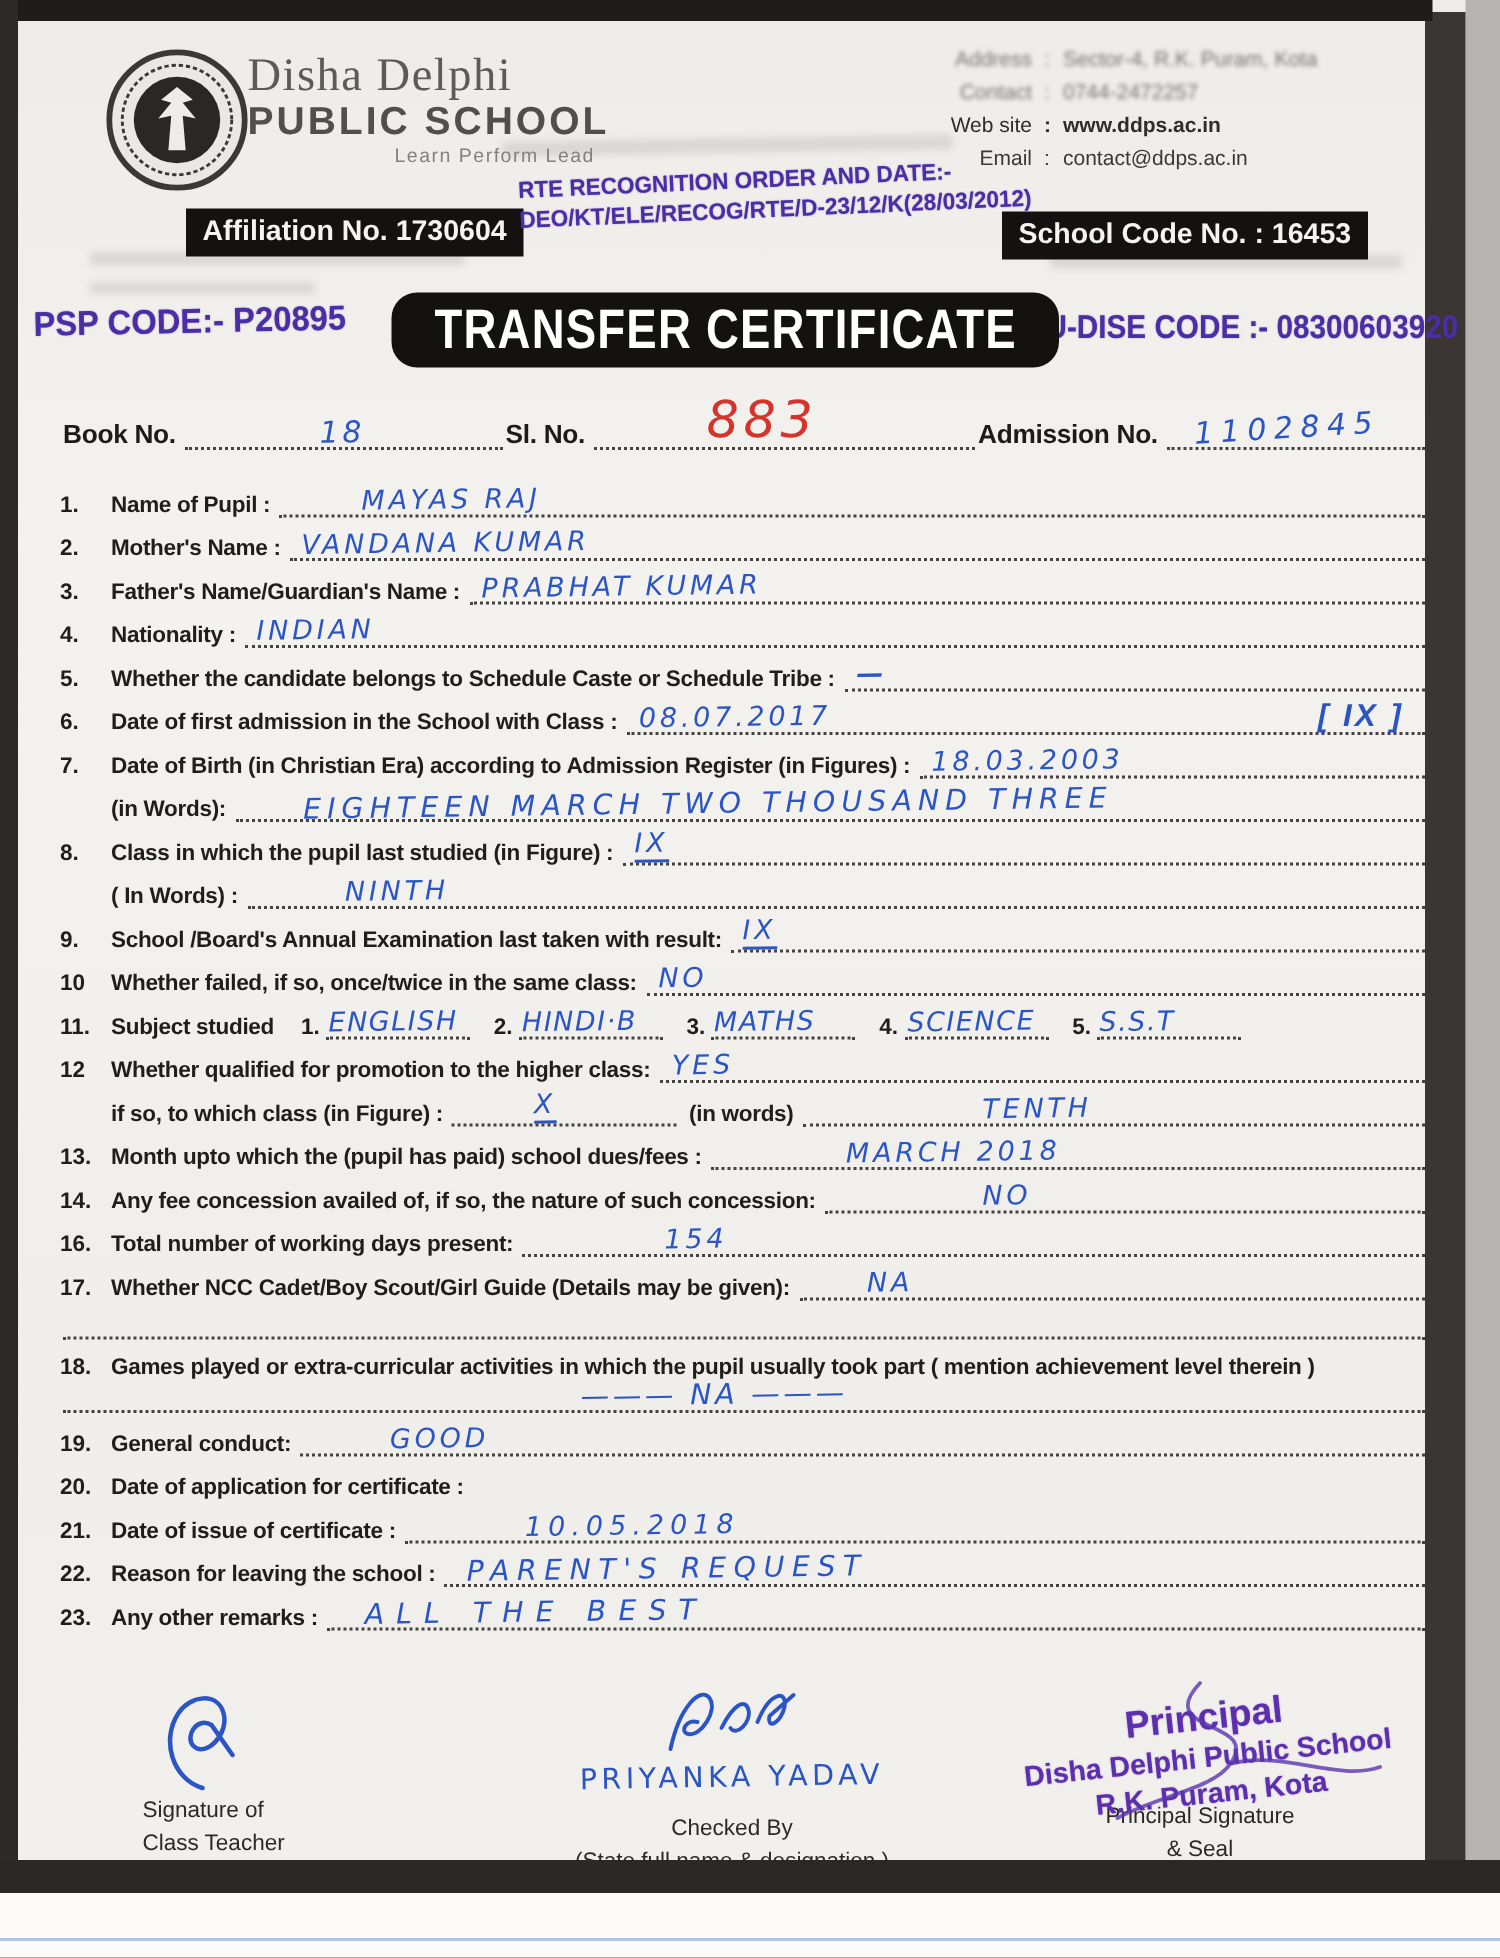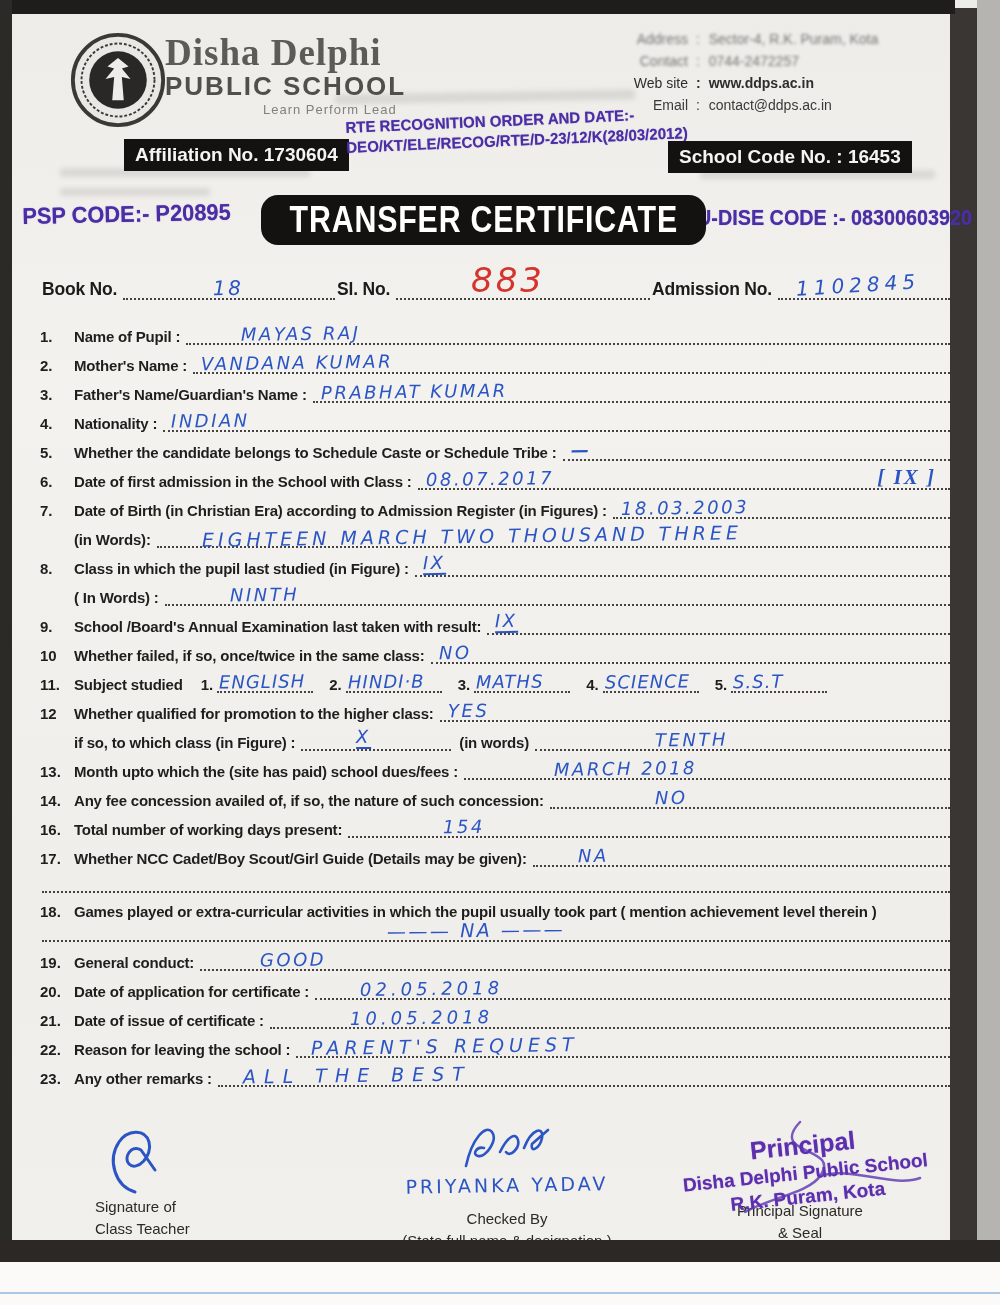--- a/index.html
+++ b/index.html
@@ -12,21 +12,21 @@
   .edge-right{position:absolute;left:950px;top:8px;width:27px;height:1240px;background:#393633;}
   .outer-right{position:absolute;left:977px;top:0;width:23px;height:1250px;background:#b6b4b1;}
   .edge-bottom{position:absolute;left:0;top:1240px;width:1000px;height:22px;background:#2b2826;}
   .below-bottom{position:absolute;left:0;top:1262px;width:1000px;height:43px;background:#fbfaf8;}
   .blue-line{position:absolute;left:0;top:1292px;width:1000px;height:2px;background:#6d9bd1;opacity:.55;}
   
   .ghost{position:absolute;background:#8d8b88;filter:blur(2.5px);opacity:.22;border-radius:2px;}
   
   .logo{position:absolute;left:70px;top:32px;}
   .schoolname{position:absolute;left:165px;top:34px;line-height:1;}
-  .sn1{font-family:"Liberation Serif",serif;font-weight:700;font-size:37px;color:#5c5b58;letter-spacing:1px;}
+  .sn1{font-family:"Liberation Serif",serif;font-weight:400;font-size:31px;color:#5c5b58;letter-spacing:1px;}
   .sn2{font-weight:700;font-size:26px;color:#504f4c;letter-spacing:2px;margin-top:2px;}
   .sn3{font-size:13px;color:#83817e;margin-top:4px;margin-left:98px;letter-spacing:1px;}
   .contact{position:absolute;left:620px;top:28px;font-size:14px;line-height:22px;color:#4c4b49;}
   .contact table{border-collapse:collapse;}
   .contact td{padding:0 4px;vertical-align:top;}
   .c-label{text-align:right;min-width:64px;}
   .blurry{filter:blur(1.4px);opacity:.75;}
   
   .black-box{position:absolute;background:#141210;color:#f5f4f1;font-weight:700;white-space:nowrap;}
   .aff-box{left:124px;top:139px;font-size:19px;padding:5px 11px;}
@@ -54,30 +54,30 @@
   .leader{position:relative;flex:1;border-bottom:2px dotted #45423f;height:26px;margin:0 2px;}
   .leader.short{flex:0 0 150px;}
   .leader.subj{flex:0 0 96px;}
   .hand{position:absolute;left:var(--vi,8px);bottom:0;line-height:1;white-space:nowrap;
         font-family:"DejaVu Sans",sans-serif;font-weight:400;color:#2b55c4;font-size:18px;
         letter-spacing:2.5px;transform:rotate(-0.8deg);}
   .hand.ul{border-bottom:2px solid #2b55c4;padding-bottom:1px;}
   .hand.red{color:#d4342c;font-size:34px;letter-spacing:3px;transform:none;bottom:1px;}
   .hand.adm{transform:rotate(-3.5deg);letter-spacing:5px;font-size:20px;bottom:3px;}
   .hand.bk{font-size:20px;}
-  .bracket{position:absolute;right:14px;bottom:0;line-height:1;font-family:Liberation Serif, serif;
+  .bracket{position:absolute;right:14px;bottom:0;line-height:1;font-family:Liberation Sans, sans-serif;
         color:#2b55c4;font-size:21px;letter-spacing:2px;white-space:nowrap;}
   .subgrp{display:flex;align-items:flex-end;margin-left:14px;}
   .subno{margin-right:2px;}
   .row18lbl{height:27px;}
   .row-extra{height:26px;} .row-na{height:22px;}
   
   .footer{position:absolute;left:40px;top:1122px;width:912px;height:118px;font-size:15px;color:#2c2a27;}
   .sigL{position:absolute;left:55px;top:0;width:180px;text-align:left;}
-  .sigC{position:absolute;left:327px;top:0;width:280px;text-align:center;}
+  .sigC{position:absolute;left:308px;top:0;width:280px;text-align:center;}
   .sigR{position:absolute;left:610px;top:0;width:300px;text-align:center;}
   .cap{line-height:22px;}
   .handname{font-family:"DejaVu Sans",sans-serif;color:#2b55c4;font-size:19px;letter-spacing:3px;
         transform:rotate(-1deg);white-space:nowrap;}
   .stamp{position:absolute;left:-10px;top:8px;width:330px;text-align:center;color:#5d2fae;font-weight:700;
         transform:rotate(-6deg);text-shadow:0 0 1px rgba(93,47,174,.55);line-height:1.25;z-index:3;}
   .st1{font-size:25px;} .st2{font-size:19px;white-space:nowrap;} .st3{font-size:19px;}
   .prcaps{margin-top:78px;position:relative;z-index:1;}
   .sigC .svgwrap{height:52px;} .sigL .svgwrap{height:74px;}
   .stamp-stroke{position:absolute;left:0;top:-6px;z-index:4;pointer-events:none;}
@@ -312,21 +312,21 @@
           <i class="hand ul" style="--vi:55px">X</i>
         </span>
       <span class="lbl" style="margin-left:6px;">(in words)</span>
       <span class="leader">
           <i class="hand" style="--vi:120px">TENTH</i>
         </span>
     </div>
 
     <div class="row">
       <span class="no">13.</span>
-      <span class="lbl">Month upto which the (site has paid) school dues/fees :</span>
+      <span class="lbl">Month upto which the (pupil has paid) school dues/fees :</span>
       <span class="leader">
           <i class="hand" style="--vi:90px">MARCH 2018</i>
         </span>
     </div>
 
     <div class="row">
       <span class="no">14.</span>
       <span class="lbl">Any fee concession availed of, if so, the nature of such concession:</span>
       <span class="leader">
           <i class="hand" style="--vi:105px">NO</i>
@@ -367,23 +367,20 @@
       <span class="no">19.</span>
       <span class="lbl">General conduct:</span>
       <span class="leader">
           <i class="hand" style="--vi:60px">GOOD</i>
         </span>
     </div>
 
     <div class="row">
       <span class="no">20.</span>
       <span class="lbl">Date of application for certificate :</span>
-      <span class="leader">
-          <i class="hand" style="--vi:45px;letter-spacing:4px;">02.05.2018</i>
-        </span>
     </div>
 
     <div class="row">
       <span class="no">21.</span>
       <span class="lbl">Date of issue of certificate :</span>
       <span class="leader">
           <i class="hand" style="--vi:80px;letter-spacing:4px;">10.05.2018</i>
         </span>
     </div>
 

